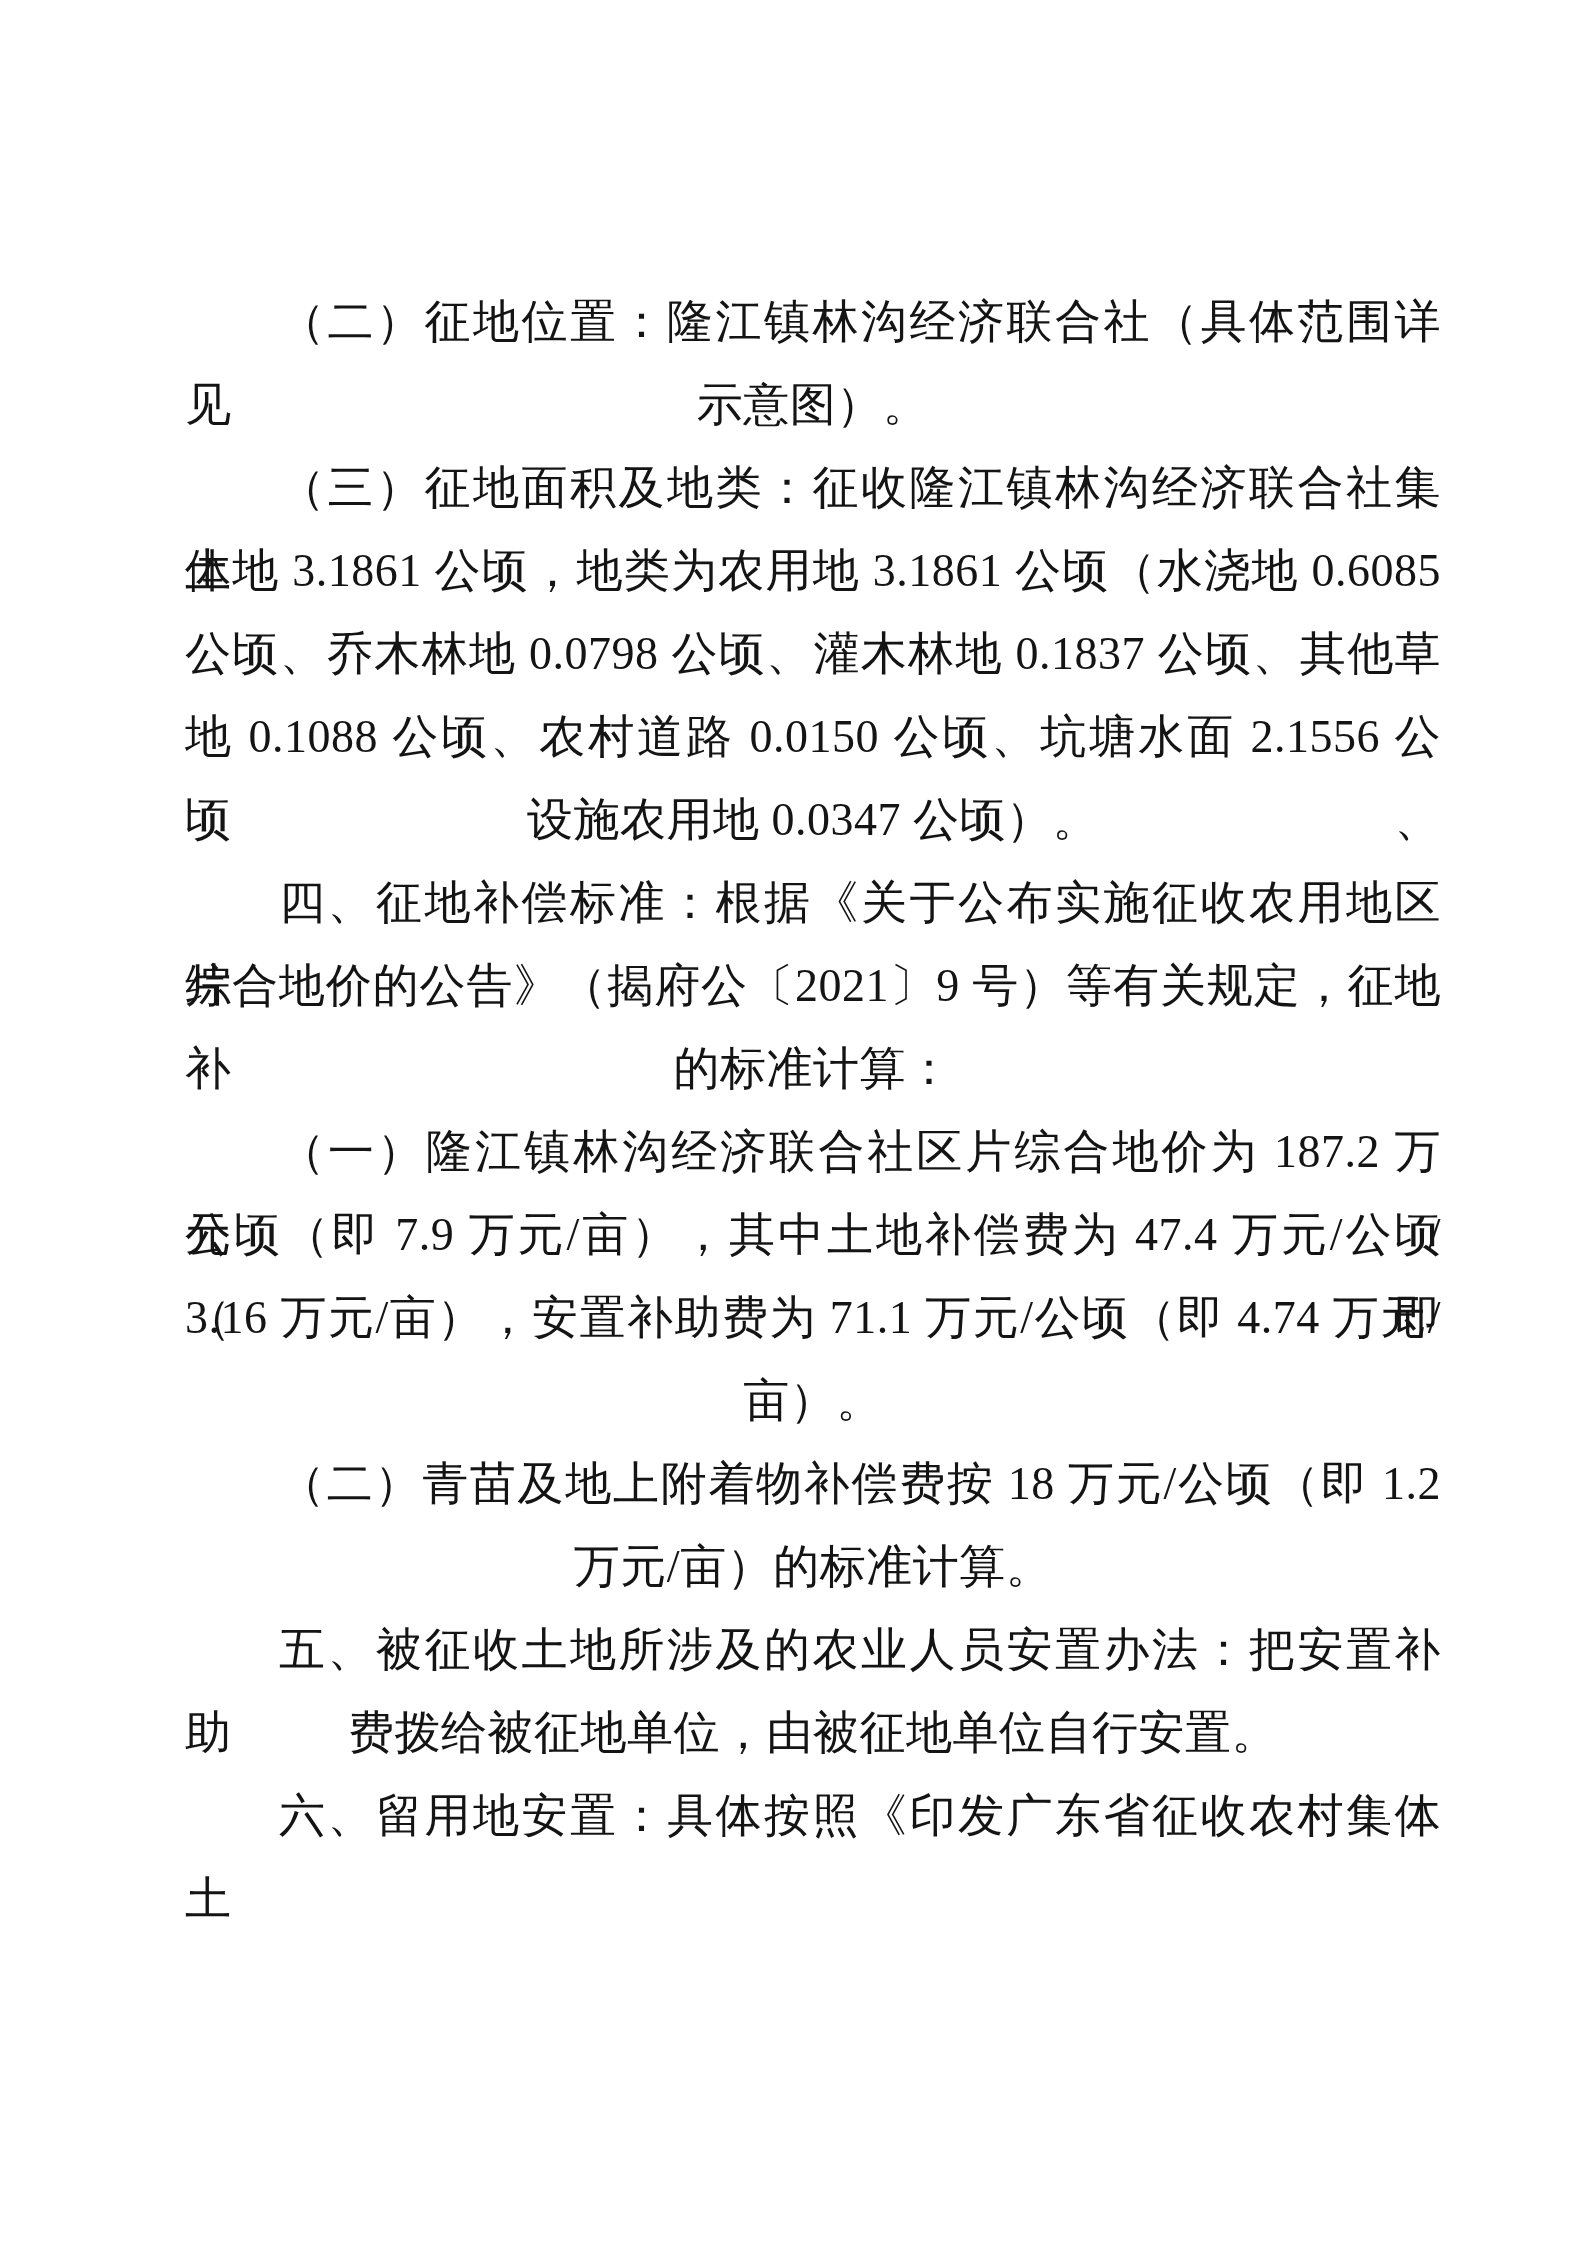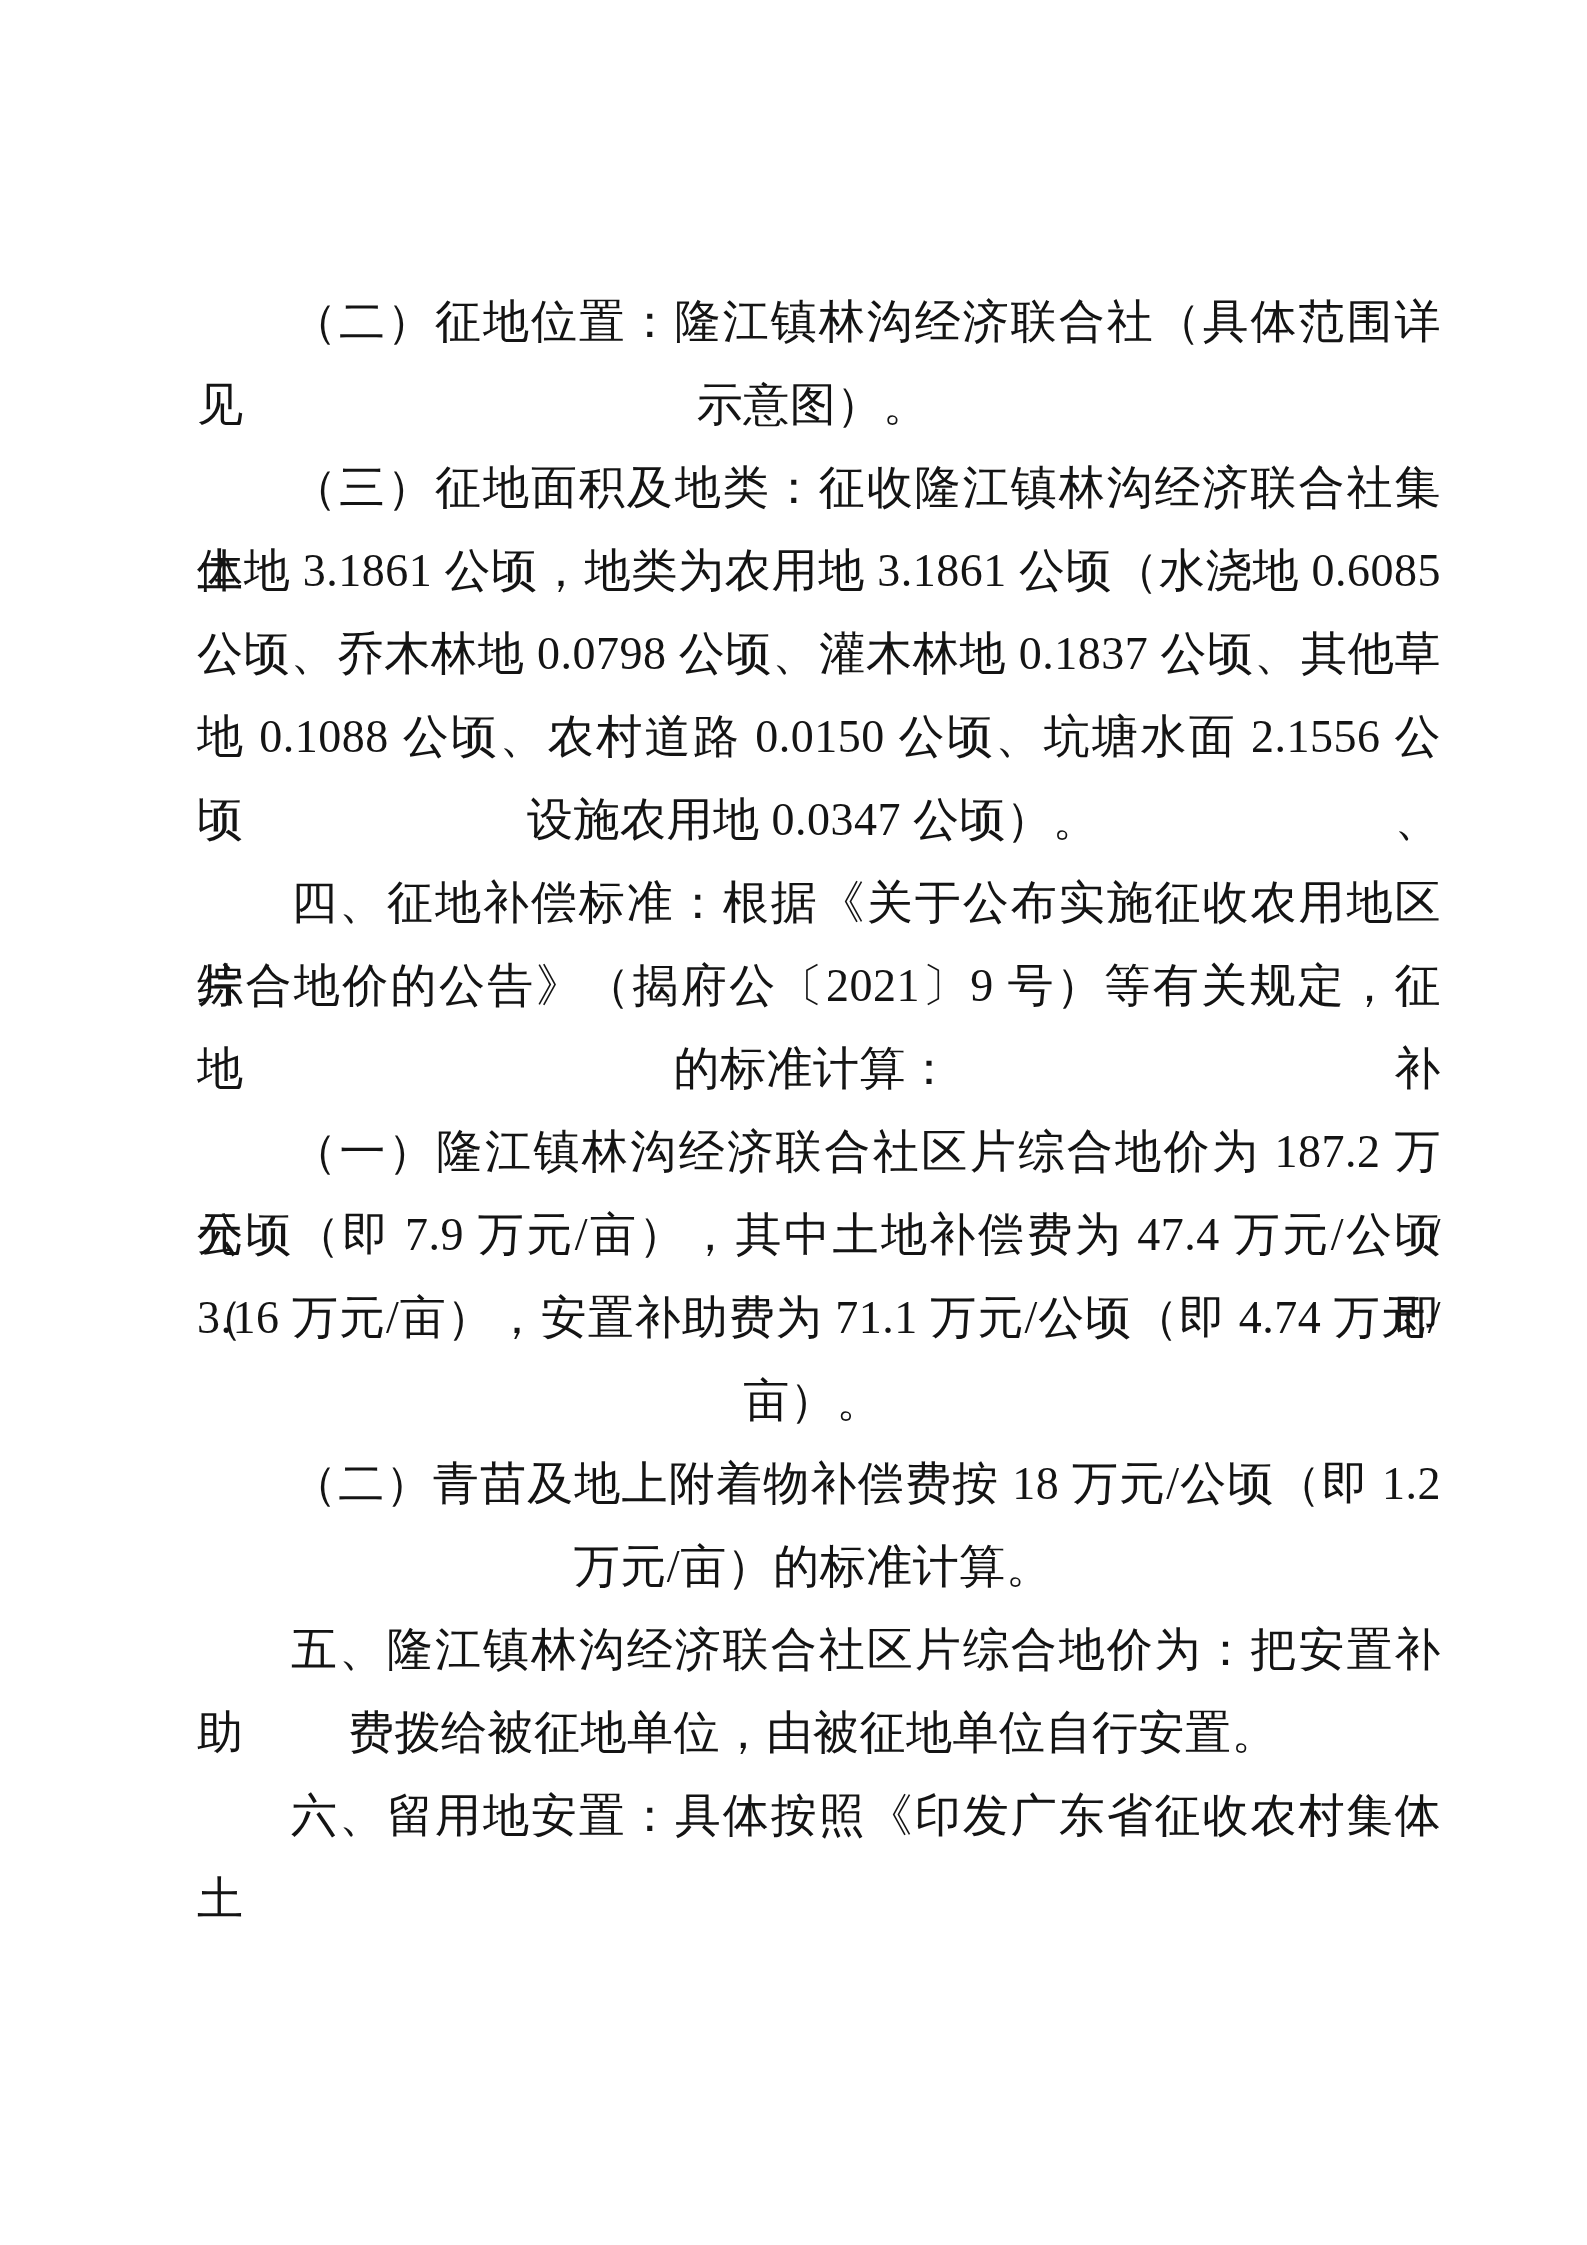--- a/index.html
+++ b/index.html
@@ -33,21 +33,20 @@
   }
   .line {
     height: 83px;
     line-height: 83px;
     text-align: center;
     overflow: visible;
   }
   .line.justify {
     text-align: justify;
     text-align-last: justify;
-    margin-left: 12px;
   }
   .line.indent {
     text-indent: 94px;
   }
 </style>
 </head>
 <body>
 
 <div class="page">
   <div class="doc-body">
@@ -60,17 +59,17 @@
     <div class="line">设施农用地 0.0347 公顷）。</div>
     <div class="line indent justify">四、征地补偿标准：根据《关于公布实施征收农用地区片</div>
     <div class="line justify">综合地价的公告》（揭府公〔2021〕9 号）等有关规定，征地补</div>
     <div class="line">的标准计算：</div>
     <div class="line indent justify">（一）隆江镇林沟经济联合社区片综合地价为 187.2 万元/</div>
     <div class="line justify">公顷（即 7.9 万元/亩），其中土地补偿费为 47.4 万元/公顷（即</div>
     <div class="line justify">3.16 万元/亩），安置补助费为 71.1 万元/公顷（即 4.74 万元/</div>
     <div class="line">亩）。</div>
     <div class="line indent justify">（二）青苗及地上附着物补偿费按 18 万元/公顷（即 1.2</div>
     <div class="line">万元/亩）的标准计算。</div>
-    <div class="line indent justify">五、隆江镇林沟经济联合社区片综合地价为：把安置补助</div>
+    <div class="line indent justify">五、被征收土地所涉及的农业人员安置办法：把安置补助</div>
     <div class="line">费拨给被征地单位，由被征地单位自行安置。</div>
     <div class="line indent justify">六、留用地安置：具体按照《印发广东省征收农村集体土</div>
   </div>
 </div>
 
 </body></html>

